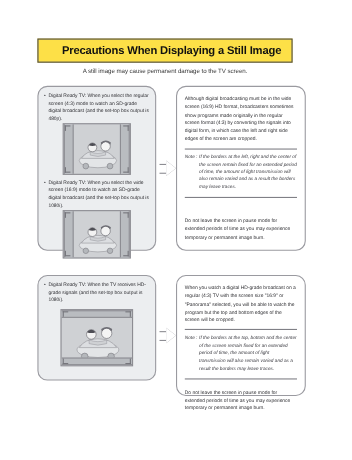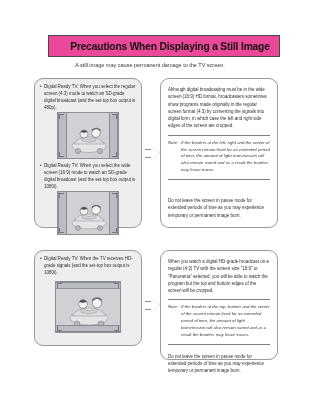--- a/index.html
+++ b/index.html
@@ -5,22 +5,22 @@
   html,body{margin:0;padding:0;}
   body{
     width:300px;height:418px;background:#ffffff;
     font-family:"Liberation Sans", sans-serif;
     color:#2b2b2b;overflow:hidden;
   }
   .page{position:relative;width:300px;height:418px;}
 
   
   .title-box{
-    position:absolute;left:48px;top:35px;width:232px;height:22px;
-    border:1.2px solid #4a4a4a;background:#ec4899;
+    position:absolute;left:34px;top:35px;width:232px;height:22px;
+    border:1.2px solid #4a4a4a;background:#fde047;
     display:flex;align-items:center;justify-content:center;
     box-sizing:border-box;
     padding-left:12px;
   }
   .title-box .t{
     font-size:10.2px;font-weight:bold;letter-spacing:-0.15px;color:#111;
     white-space:nowrap;
   }
   .subtitle{
     position:absolute;left:0;top:62px;width:300px;text-align:center;

